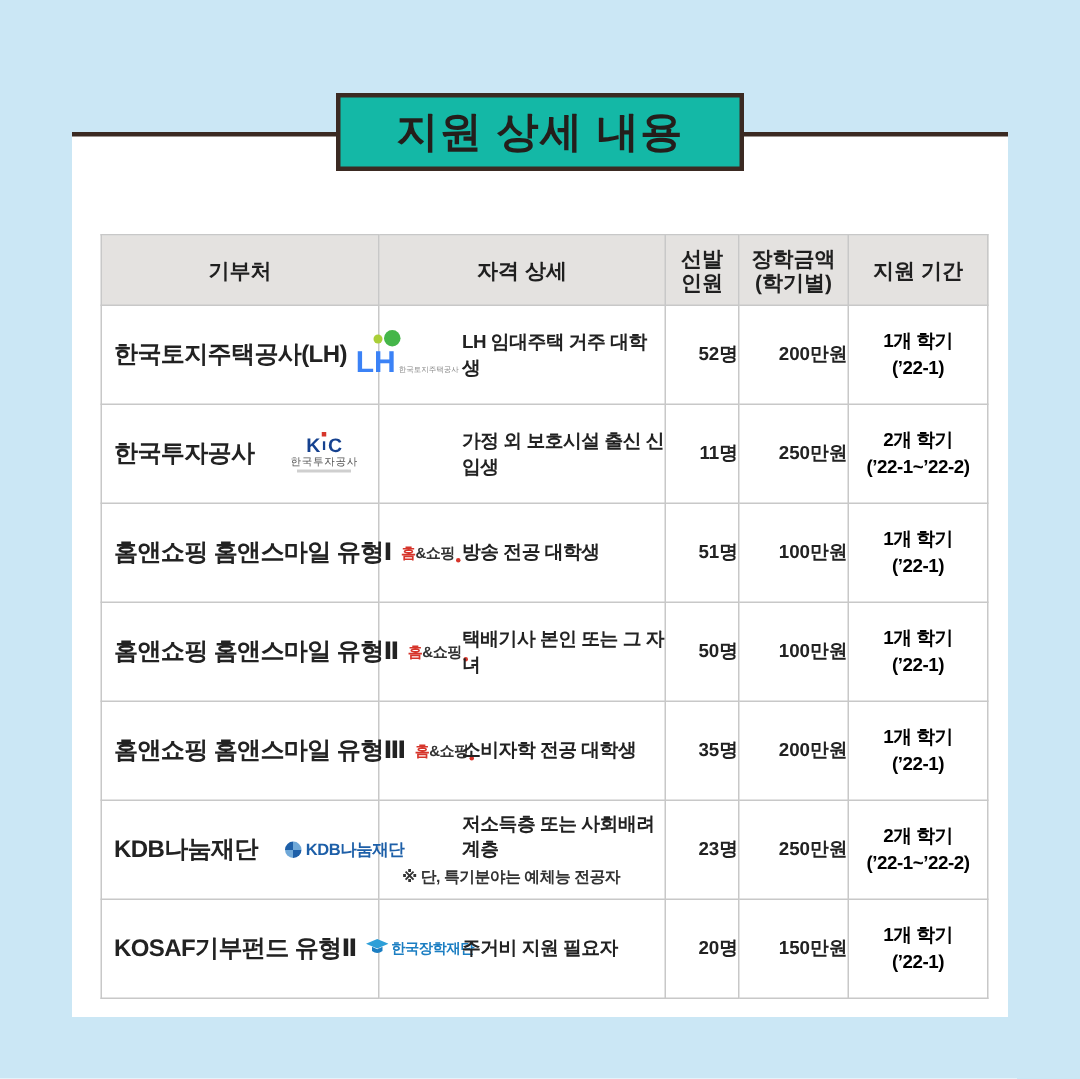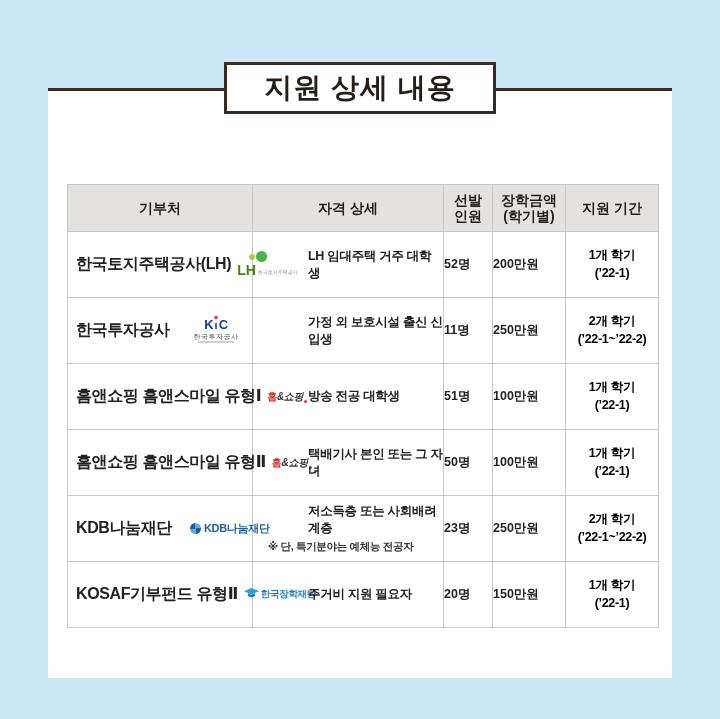--- a/index.html
+++ b/index.html
@@ -17,36 +17,36 @@
     width:624px;height:590px;
     background:#ffffff;
     border-top:3px solid #3b2a22;
     box-sizing:border-box;
   }
   .banner{
     position:absolute;
     left:50%;top:62px;
     transform:translateX(-50%);
     width:272px;height:52px;
-    background:#ffffff;
+    background:#14b8a6;
     border:3px solid #3b2a22;
     box-sizing:border-box;
     z-index:5;
     display:flex;align-items:center;justify-content:center;
   }
   .banner-title{
     font-size:28px;
     font-weight:bold;
     letter-spacing:1px;
     color:#241e1b;
   }
   table.tbl{
     border-collapse:collapse;
     table-layout:fixed;
-    margin:93px 0 0 19px;
+    margin:65px 0 0 19px;
     width:591px;
   }
   .tbl th,.tbl td{
     border:1px solid #c8c8c8;
     padding:0;
     box-sizing:border-box;
   }
   .tbl th{
     background:#e4e2e0;
     height:47px;
@@ -69,41 +69,41 @@
   }
   .donor-name{
     font-size:16px;font-weight:bold;color:#222;
     letter-spacing:-0.4px;white-space:nowrap;
   }
   .qual-cell{vertical-align:middle;}
   .qual-wrap{padding-left:15px;text-align:left;}
   .qual-main{display:block;font-size:12.5px;font-weight:bold;color:#222;letter-spacing:-0.3px;padding-left:40px;}
   .qual-note{display:block;font-size:10.5px;font-weight:bold;color:#333;margin-top:3px;letter-spacing:-0.3px;}
   .count-cell,.amount-cell{
-    text-align:left;vertical-align:middle;
+    text-align:right;vertical-align:middle;
     font-size:12.5px;font-weight:bold;color:#222;
   }
   .period-cell{text-align:center;vertical-align:middle;}
   .period-line{display:block;font-size:12.5px;font-weight:bold;color:#000000;line-height:1.4;letter-spacing:-0.3px;}
   
   .logo-lh{position:relative;display:inline-flex;align-items:flex-end;gap:2px;padding-top:10px;flex:none;}
-  .lh-word{font-weight:bold;font-size:14px;color:#4d7c0f;line-height:1;}
+  .lh-word{font-weight:bold;font-size:20px;color:#3b82f6;line-height:1;}
   .lh-dot-s{position:absolute;top:1px;left:12px;width:6px;height:6px;border-radius:50%;background:#aacf38;}
   .lh-dot-l{position:absolute;top:-2px;left:19px;width:11px;height:11px;border-radius:50%;background:#45b649;}
   .lh-sub{font-size:5px;color:#8a8a8a;line-height:1;padding-bottom:2px;white-space:nowrap;}
   .logo-kic{display:inline-flex;flex-direction:column;align-items:center;line-height:1;flex:none;margin-left:18px;}
   .kic-top{display:flex;align-items:flex-end;}
   .kic-k,.kic-c{font-weight:bold;font-size:13px;color:#15418f;}
   .kic-i{position:relative;font-weight:bold;font-size:11px;color:#15418f;margin:0 1px;}
   .kic-i .kic-dot{position:absolute;top:-4px;left:50%;transform:translateX(-50%);width:3px;height:3px;background:#d6352b;}
   .kic-sub{font-size:7px;color:#555;letter-spacing:0.5px;margin-top:2px;white-space:nowrap;}
   .kic-eng{width:36px;height:2px;background:#cfcfcf;margin-top:1px;}
   .logo-home{display:inline-flex;align-items:baseline;font-weight:bold;font-size:10px;letter-spacing:-0.3px;flex:none;}
   .home-first{color:#d6352b;}
-  .home-rest{color:#333;font-style:italic;}
+  .home-rest{color:#333;}
   .home-dot{width:3px;height:3px;border-radius:50%;background:#d6352b;margin-left:1px;align-self:flex-end;margin-bottom:1px;}
   .logo-kdb{display:inline-flex;align-items:center;gap:3px;flex:none;margin-left:12px;}
   .kdb-icon{width:11px;height:11px;border-radius:50%;background:conic-gradient(#6fa8d8 0 25%,#1d5fa8 25% 50%,#6fa8d8 50% 75%,#1d5fa8 75% 100%);}
   .kdb-text{font-weight:bold;font-size:11px;color:#1d5fa8;letter-spacing:-0.3px;}
   .logo-kosaf{display:inline-flex;gap:2px;flex:none;}
   .kosaf-text{font-weight:bold;font-size:9.5px;color:#1b7ec2;letter-spacing:-0.3px;white-space:nowrap;}
 </style>
 </head>
 <body>
 
@@ -237,20 +237,43 @@
           </div>
         </td>
         <td class="count-cell">50명</td>
         <td class="amount-cell">100만원</td>
         <td class="period-cell">
           <span class="period-line">1개 학기</span>
           <span class="period-line">(’22-1)</span>
         </td>
       </tr>
 
+      <tr>
+        <td>
+          <div class="donor-wrap">
+            <span class="donor-name">홈앤쇼핑 홈앤스마일 유형Ⅲ</span>
+            <span class="logo-home">
+              <span class="home-first">홈</span>
+                <span class="home-rest">&amp;쇼핑</span>
+                <span class="home-dot"></span>
+            </span>
+          </div>
+        </td>
+        <td class="qual-cell">
+          <div class="qual-wrap">
+            <span class="qual-main">소비자학 전공 대학생</span>
+          </div>
+        </td>
+        <td class="count-cell">35명</td>
+        <td class="amount-cell">200만원</td>
+        <td class="period-cell">
+          <span class="period-line">1개 학기</span>
+          <span class="period-line">(’22-1)</span>
+        </td>
+      </tr>
 
       <tr>
         <td>
           <div class="donor-wrap">
             <span class="donor-name">KDB나눔재단</span>
             <span class="logo-kdb">
               <span class="kdb-icon"></span>
               <span class="kdb-text">KDB나눔재단</span>
             </span>
           </div>

